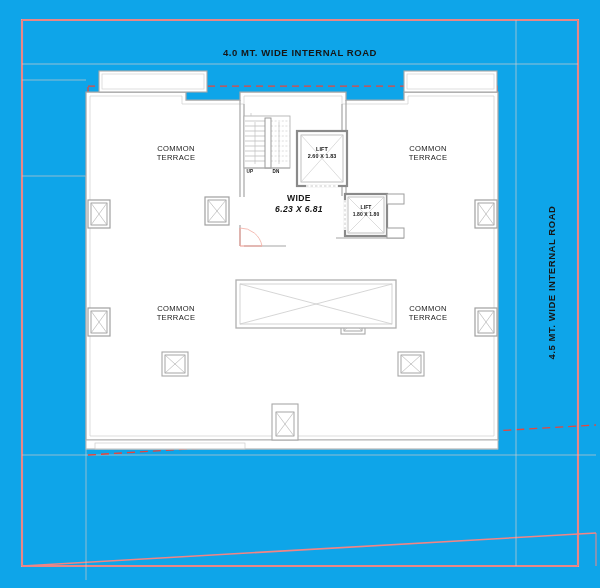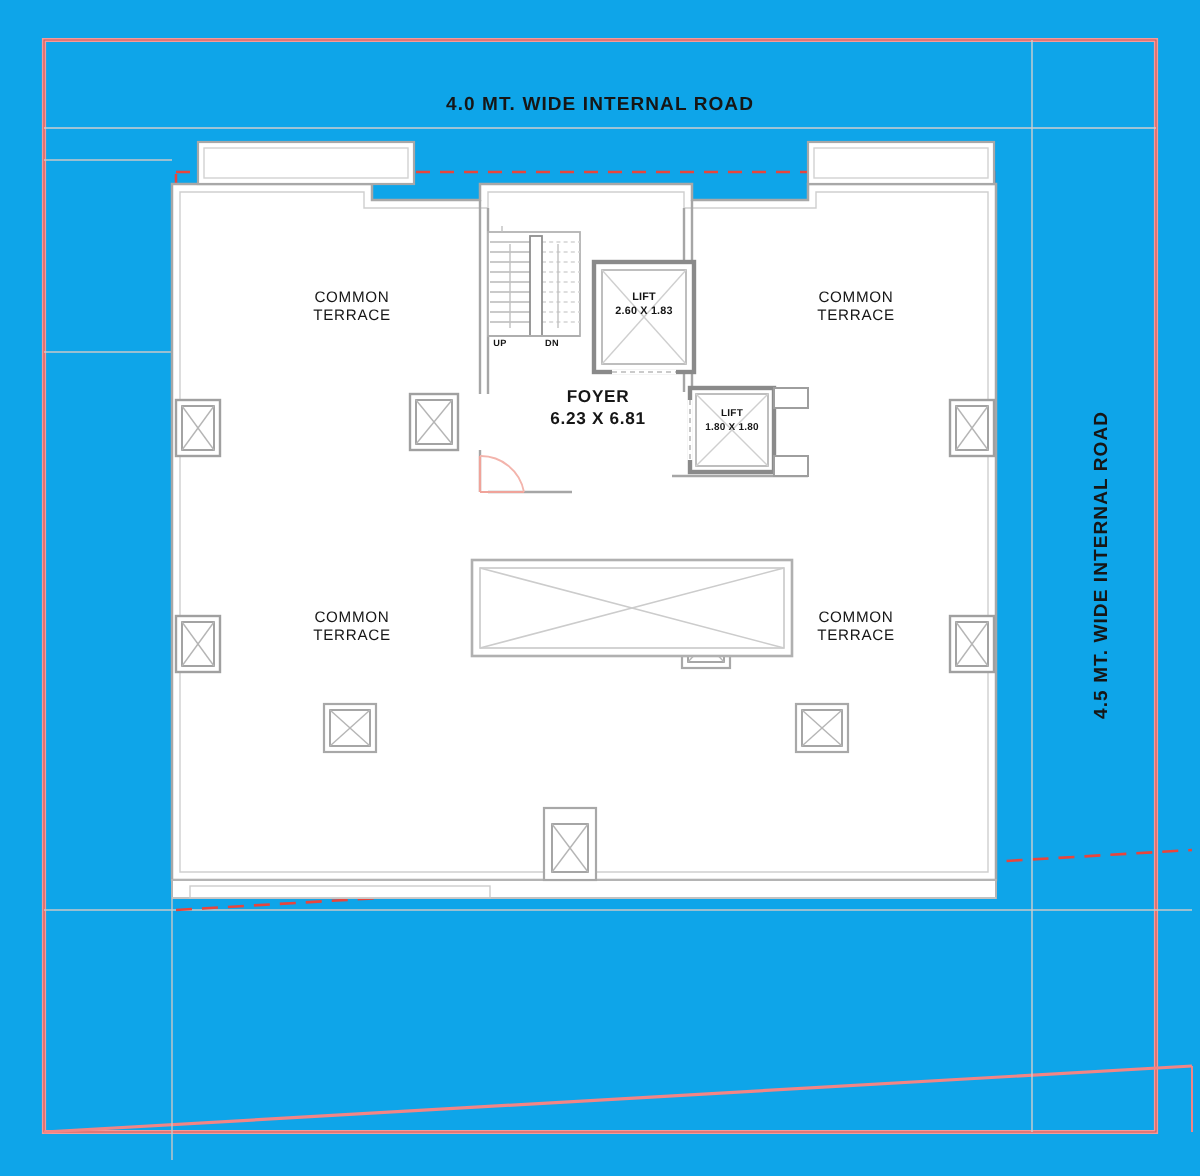--- a/index.html
+++ b/index.html
@@ -311,22 +311,22 @@
   <div class="lbl lbl-road-right" style="left:412px; top:277px; width:280px;">4.5 MT. WIDE INTERNAL ROAD</div>
 
   <div class="lbl lbl-room" style="left:126px; top:145px; width:100px;"><span>COMMON<br>TERRACE</span></div>
 
   <div class="lbl lbl-room" style="left:378px; top:145px; width:100px;"><span>COMMON<br>TERRACE</span></div>
 
   <div class="lbl lbl-room" style="left:126px; top:305px; width:100px;"><span>COMMON<br>TERRACE</span></div>
 
   <div class="lbl lbl-room" style="left:378px; top:305px; width:100px;"><span>COMMON<br>TERRACE</span></div>
 
-  <div class="lbl lbl-foyer" style="left:249px; top:194px; width:100px;">FOYER</div>
-  <div class="lbl lbl-foyer" style="left:249px; top:205px; width:100px;">6.23 X 6.81</div>
+  <div class="lbl lbl-foyer" style="left:249px; top:194px; width:100px;">WIDE</div>
+  <div class="lbl lbl-foyer" style="left:249px; top:205px; width:100px;font-style:italic;">6.23 X 6.81</div>
 
   <div class="lbl lbl-lift" style="left:297px; top:146px; width:50px;">LIFT</div>
   <div class="lbl lbl-lift" style="left:295px; top:153px; width:54px;">2.60 X 1.83</div>
 
   <div class="lbl lbl-lift2" style="left:345px; top:205px; width:42px;">LIFT</div>
   <div class="lbl lbl-lift2" style="left:343px; top:212px; width:46px;">1.80 X 1.80</div>
 
   <div class="lbl lbl-dir" style="left:240px; top:169px; width:20px;">UP</div>
   <div class="lbl lbl-dir" style="left:266px; top:169px; width:20px;">DN</div>
 

